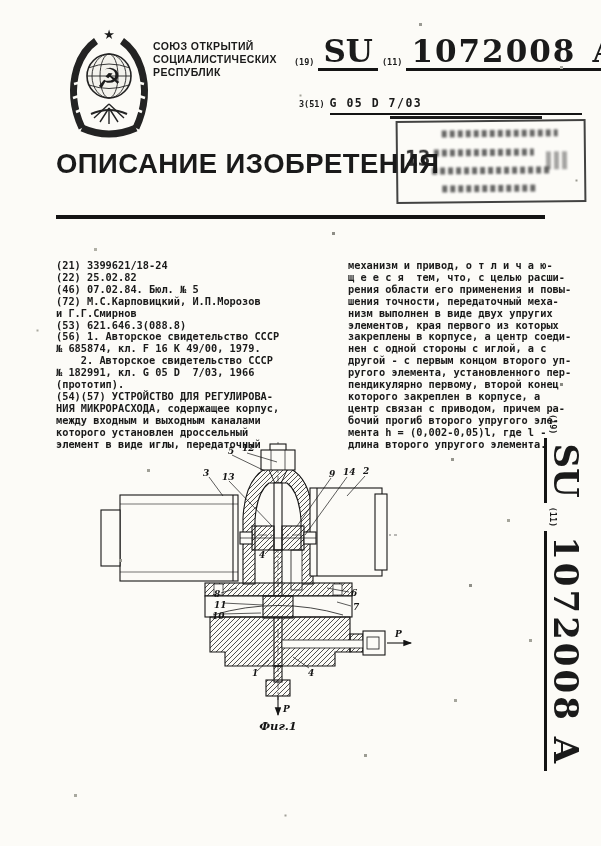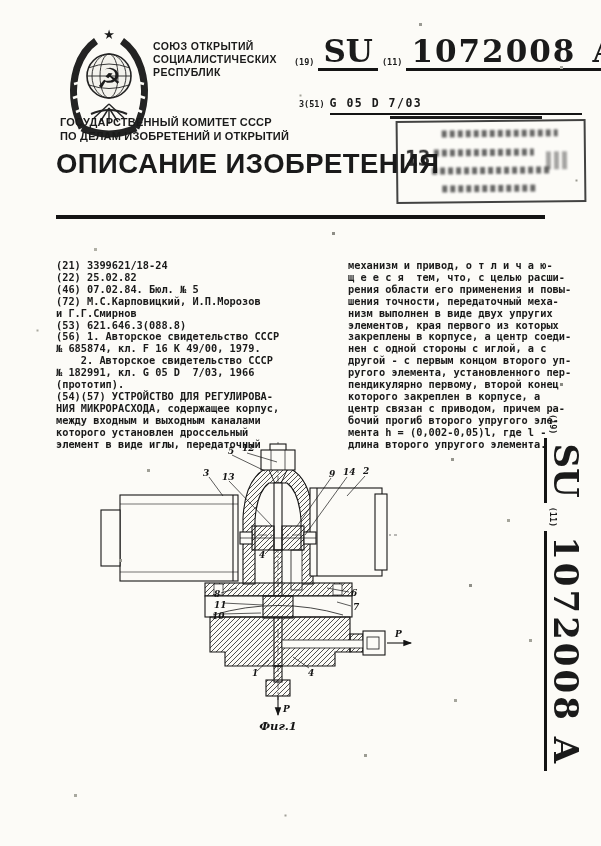--- a/index.html
+++ b/index.html
@@ -122,22 +122,20 @@
       <span>A</span>
     </span>
   </div>
 
   <div class="abs ipc-line">
     <span class="code-small">3(51)</span>
     <span class="ipc-code">G 05 D 7/03</span>
   </div>
   <div class="abs ipc-stub"></div>
 
-  <div class="abs committee">ГОСУДАРСТВЕННЫЙ КОМИТЕТ СССР
-ПО ДЕЛАМ ИЗОБРЕТЕНИЙ И ОТКРЫТИЙ</div>
 
   <div class="abs stamp">
     <div class="stamp-num">13</div>
     <div class="smudge s1"></div>
     <div class="smudge s2"></div>
     <div class="smudge s3"></div>
     <div class="smudge s4"></div>
     <div class="smudge s5"></div>
   </div>
 

